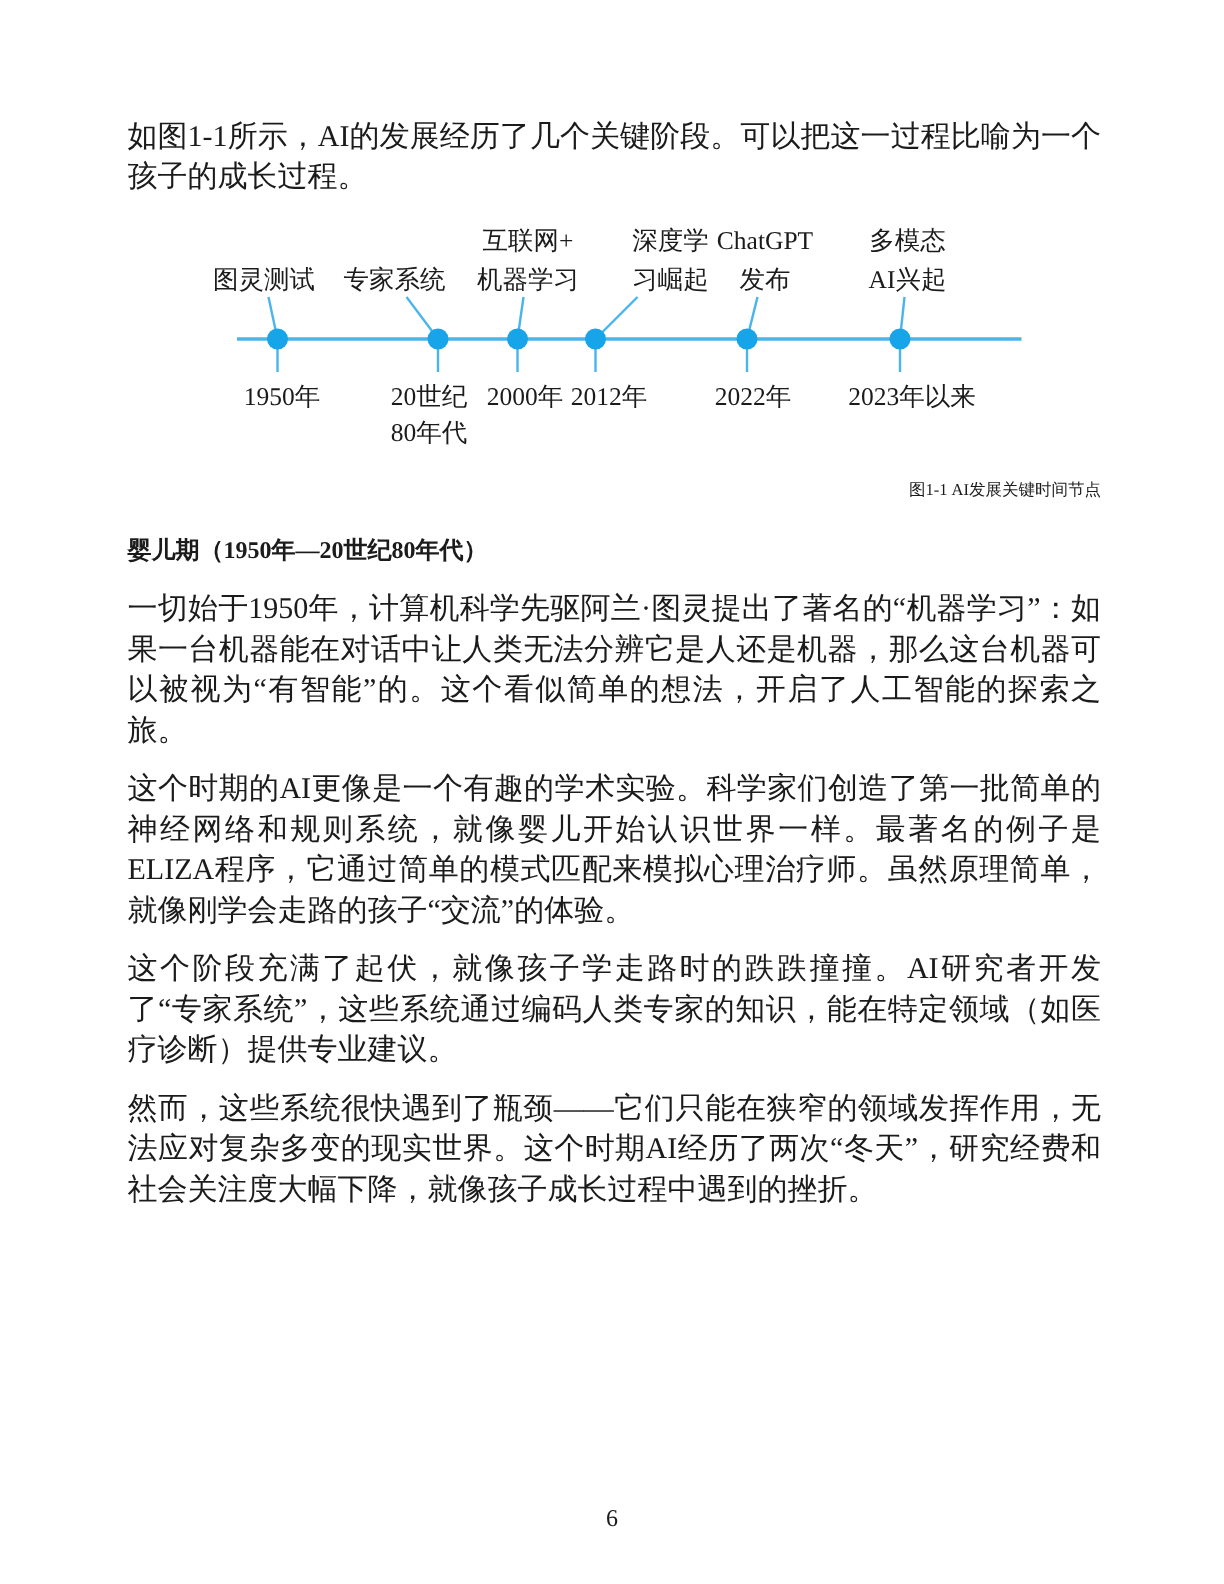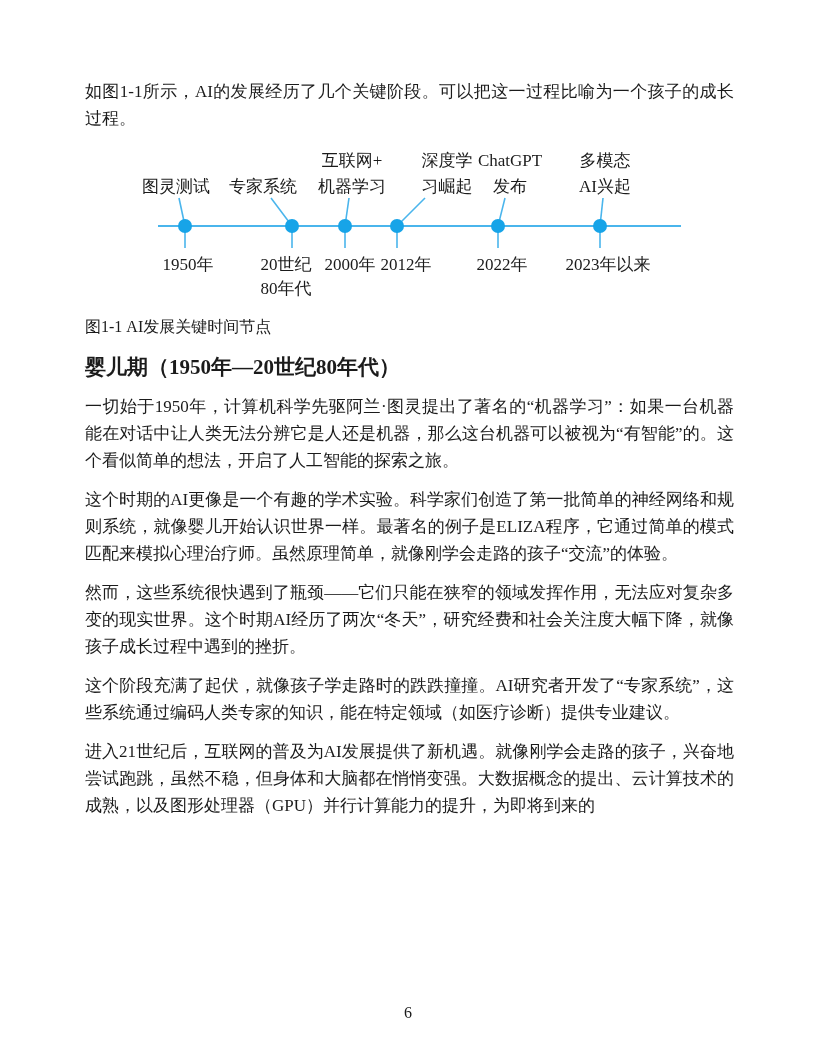--- a/index.html
+++ b/index.html
@@ -7,42 +7,42 @@
     position:relative;
     width:816px; height:1056px;
     box-sizing:border-box;
     padding:78px 82px 0 85px;
     background:#ffffff;
     font-family:"Liberation Serif","DejaVu Serif",serif;
     color:#1b1b1b;
     overflow:hidden;
   }
   .para {
-    font-size:17px;
+    font-size:20px;
     line-height:27px;
     text-align:justify;
     margin:0 0 12px 0;
   }
   .heading {
-    font-size:21px;
+    font-size:16px;
     line-height:27px;
     font-weight:bold;
     margin:8px 0 12px 0;
   }
   .first-heading { margin-top:14px; }
   figure.timeline-figure { margin:14px 0 0 0; padding:0; }
   .timeline-svg { display:block; margin-left:30px; }
   .tl-text {
     font-size:17px;
     fill:#1b1b1b;
     font-family:"Liberation Serif","DejaVu Serif",serif;
   }
   figcaption {
-    text-align:left;
-    font-size:16px;
+    text-align:right;
+    font-size:11px;
     line-height:26px;
     margin:8px 0 0 0;
   }
   .page-number {
     position:absolute;
     bottom:34px; left:0; right:0;
     text-align:center;
     font-size:16px;
     color:#1b1b1b;
   }
@@ -96,23 +96,22 @@
     <figcaption>图1-1 AI发展关键时间节点</figcaption>
   </figure>
 
   <section>
     <h2 class="heading first-heading">婴儿期（1950年—20世纪80年代）</h2>
     <p class="para">一切始于1950年，计算机科学先驱阿兰·图灵提出了著名的“机器学习”：如果一台机器能在对话中让人类无法分辨它是人还是机器，那么这台机器可以被视为“有智能”的。这个看似简单的想法，开启了人工智能的探索之旅。</p>
     <p class="para">这个时期的AI更像是一个有趣的学术实验。科学家们创造了第一批简单的神经网络和规则系统，就像婴儿开始认识世界一样。最著名的例子是ELIZA程序，它通过简单的模式匹配来模拟心理治疗师。虽然原理简单，就像刚学会走路的孩子“交流”的体验。</p>
   </section>
 
   <section>
+    <p class="para">这个阶段充满了起伏，就像孩子学走路时的跌跌撞撞。AI研究者开发了“专家系统”，这些系统通过编码人类专家的知识，能在特定领域（如医疗诊断）提供专业建议。</p>
     <p class="para">然而，这些系统很快遇到了瓶颈——它们只能在狭窄的领域发挥作用，无法应对复杂多变的现实世界。这个时期AI经历了两次“冬天”，研究经费和社会关注度大幅下降，就像孩子成长过程中遇到的挫折。</p>
-    <p class="para">这个阶段充满了起伏，就像孩子学走路时的跌跌撞撞。AI研究者开发了“专家系统”，这些系统通过编码人类专家的知识，能在特定领域（如医疗诊断）提供专业建议。</p>
   </section>
 
   <section>
-    <p class="para">进入21世纪后，互联网的普及为AI发展提供了新机遇。就像刚学会走路的孩子，兴奋地尝试跑跳，虽然不稳，但身体和大脑都在悄悄变强。大数据概念的提出、云计算技术的成熟，以及图形处理器（GPU）并行计算能力的提升，为即将到来的</p>
   </section>
 
   <div class="page-number">6</div>
 
 </div>
 
 </body></html>

